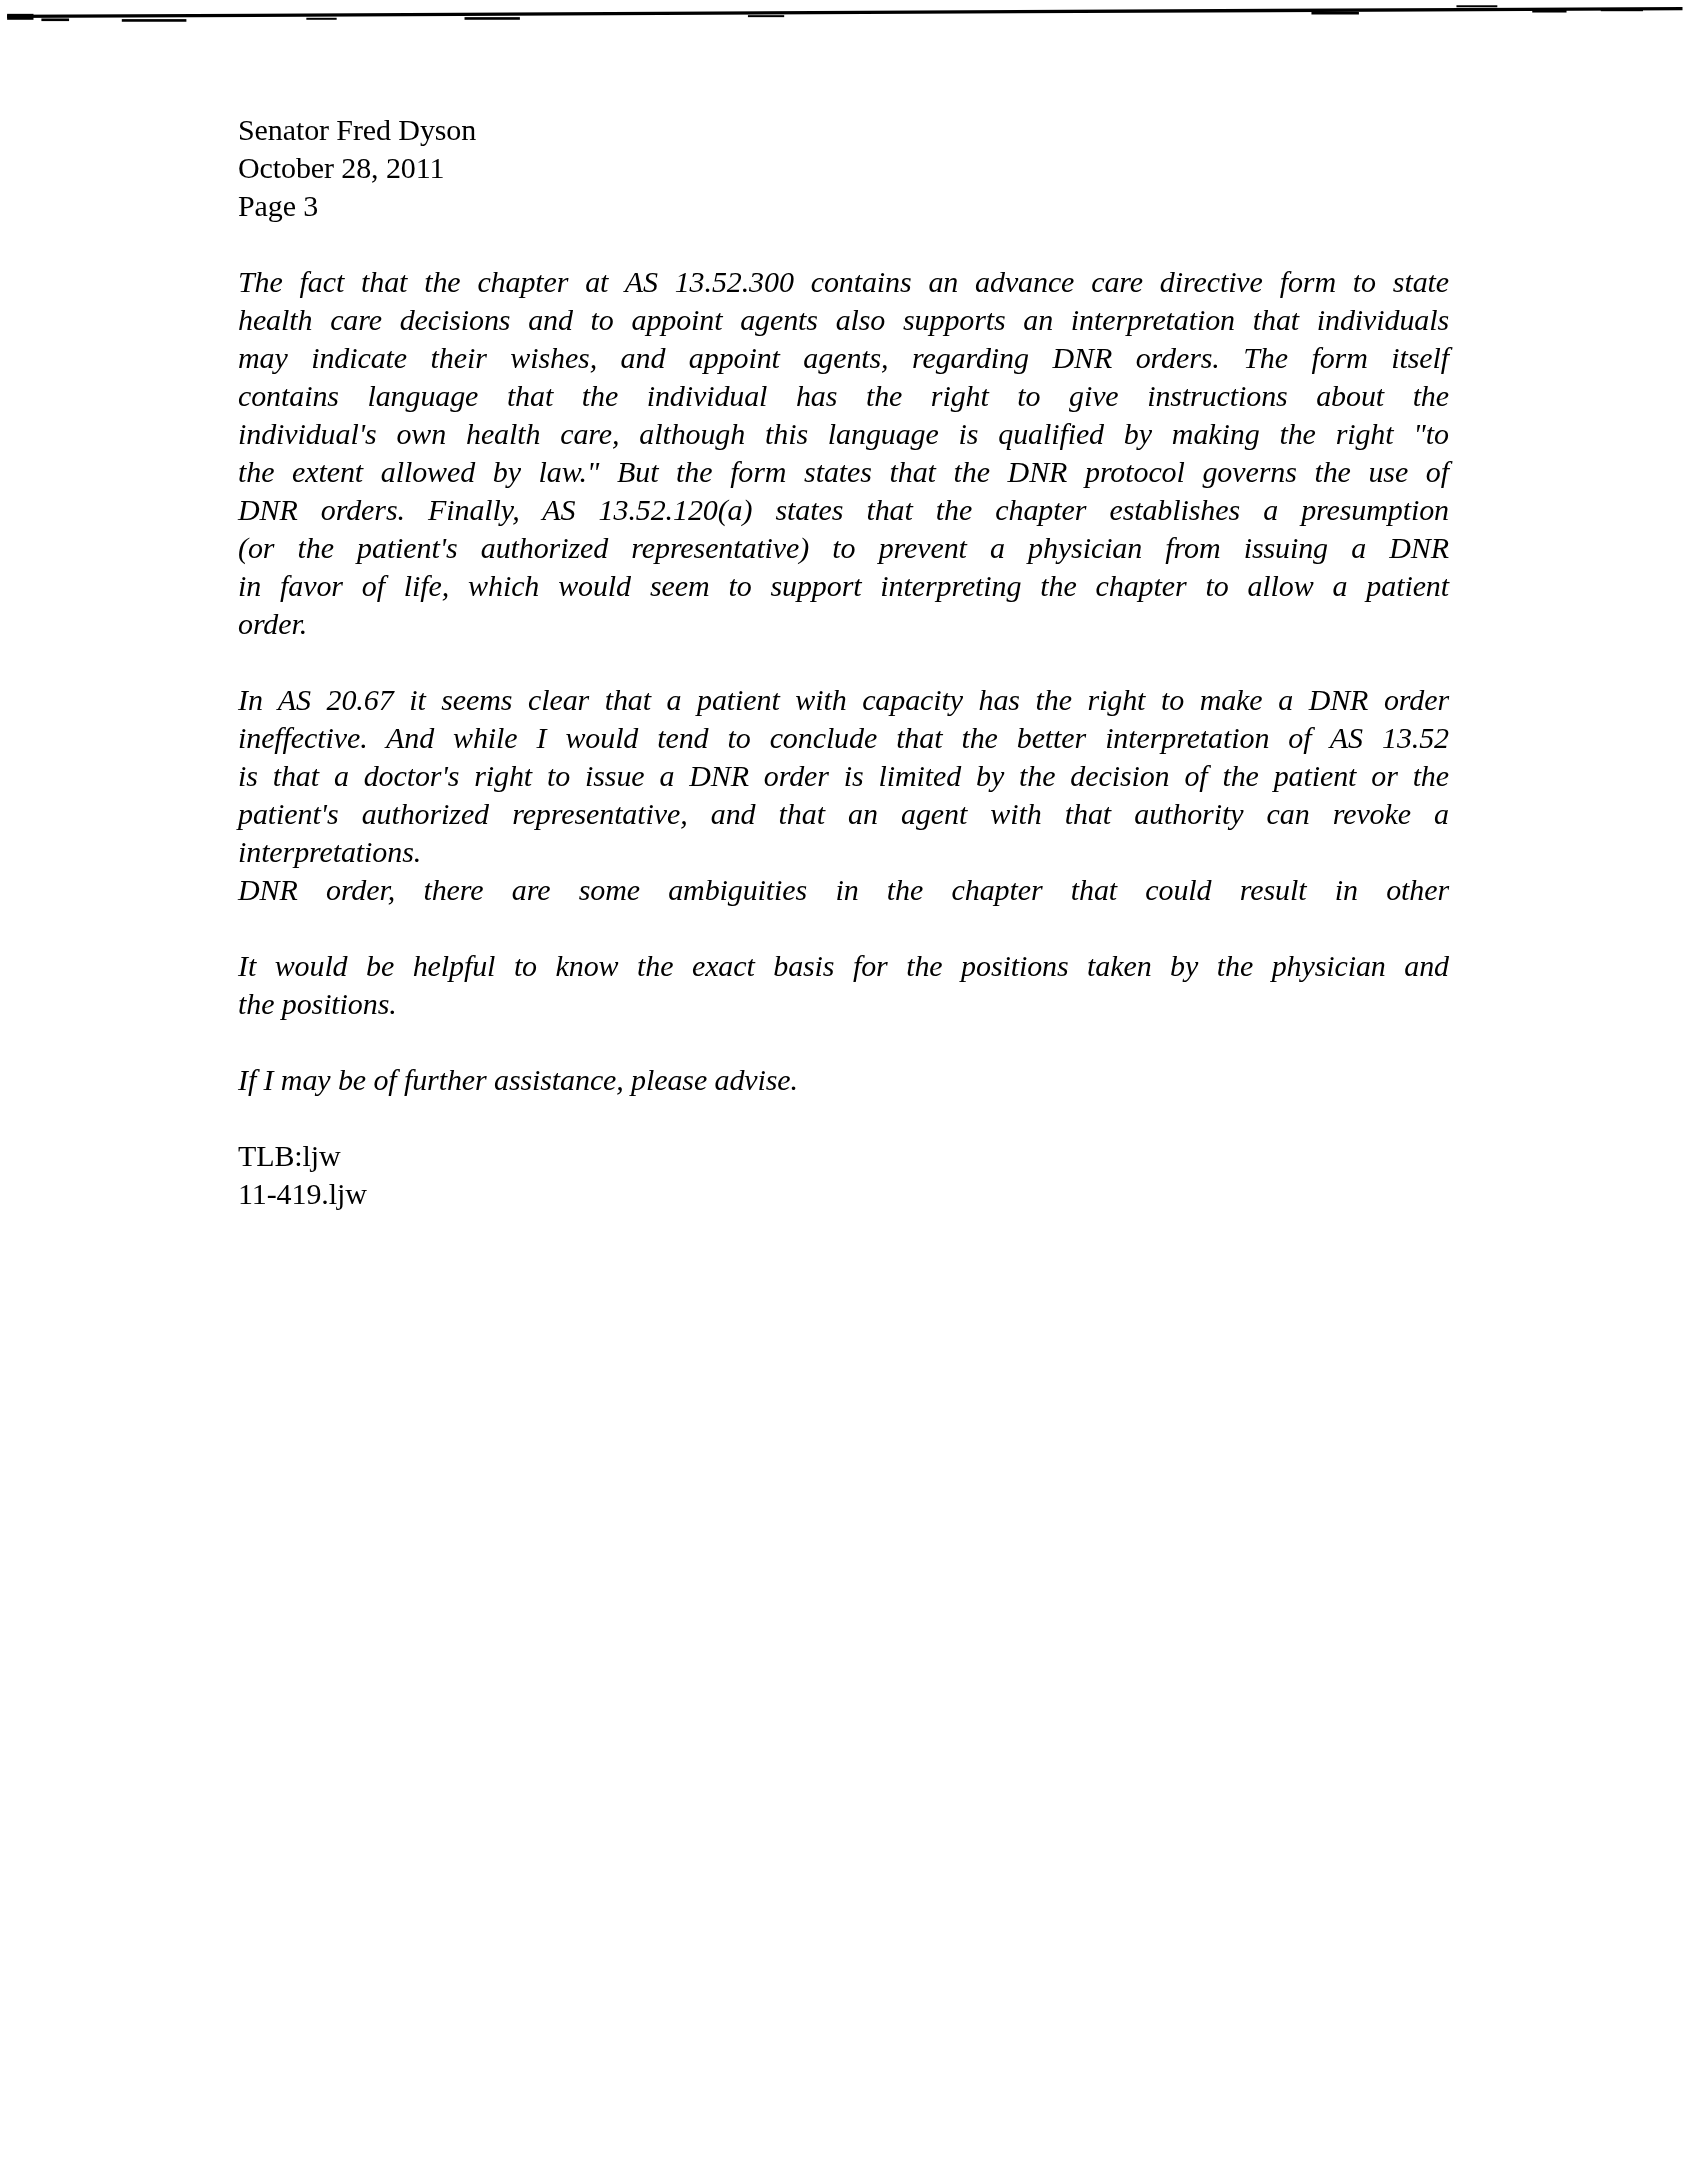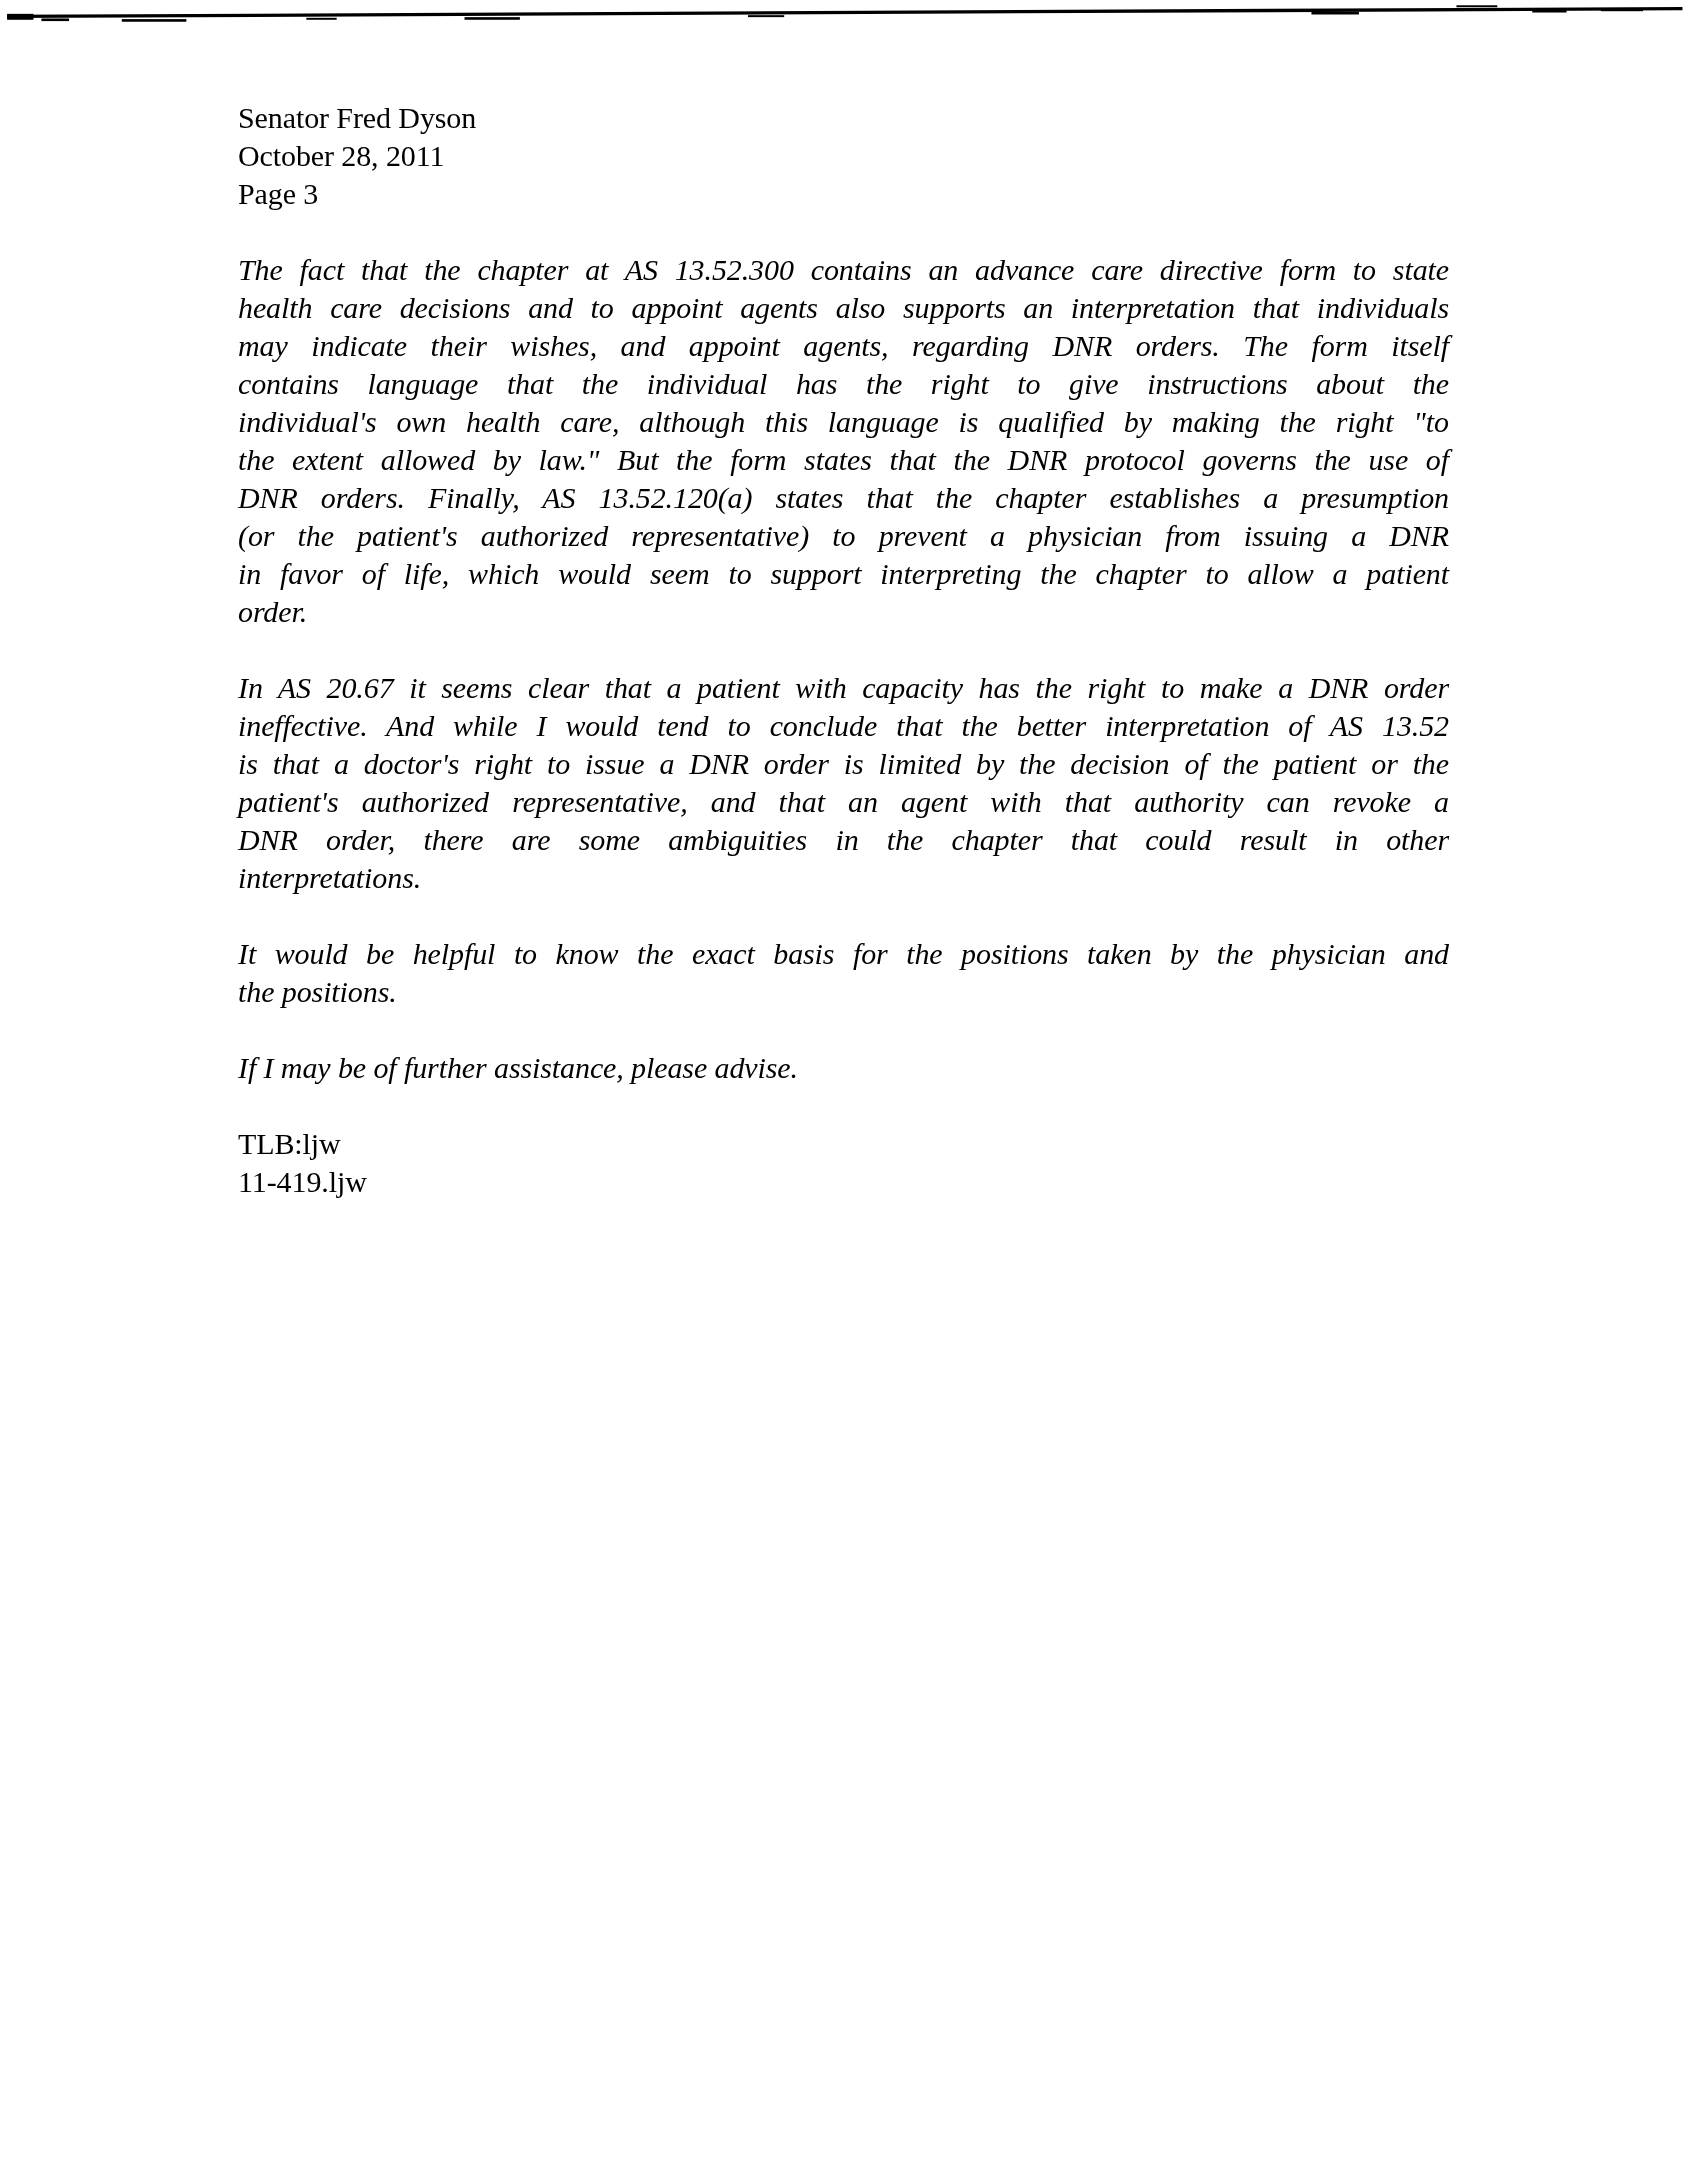--- a/index.html
+++ b/index.html
@@ -14,21 +14,21 @@
   }
   .scanline {
     position: absolute;
     top: 0;
     left: 0;
     display: block;
   }
   .content {
     position: absolute;
     left: 238px;
-    top: 99px;
+    top: 111px;
     width: 1211px;
     font-size: 30px;
     line-height: 38px;
     letter-spacing: -0.1px;
   }
   .header { margin-bottom: 38px; }
   .para { margin-bottom: 38px; font-style: italic; }
   .line { text-align: left; white-space: normal; }
   .line.j { text-align: justify; text-align-last: justify; }
   .signature { margin-top: 38px; }
@@ -69,22 +69,22 @@
           <div class="line j">DNR orders.  Finally, AS 13.52.120(a) states that the chapter establishes a presumption</div>
           <div class="line j">(or the patient's authorized representative) to prevent a physician from issuing a DNR</div>
           <div class="line j">in favor of life, which would seem to support interpreting the chapter to allow a patient</div>
           <div class="line">order.</div>
         </div>
         <div class="para">
           <div class="line j">In AS 20.67 it seems clear that a patient with capacity has the right to make a DNR order</div>
           <div class="line j">ineffective.  And while I would tend to conclude that the better interpretation of AS 13.52</div>
           <div class="line j">is that a doctor's right to issue a DNR order is limited by the decision of the patient or the</div>
           <div class="line j">patient's authorized representative, and that an agent with that authority can revoke a</div>
+          <div class="line">interpretations.</div>
           <div class="line j">DNR order, there are some ambiguities in the chapter that could result in other</div>
-          <div class="line">interpretations.</div>
         </div>
         <div class="para">
           <div class="line j">It would be helpful to know the exact basis for the positions taken by the physician and</div>
           <div class="line">the positions.</div>
         </div>
         <div class="para">
           <div class="line">If I may be of further assistance, please advise.</div>
         </div>
       </div>
     <div id="signature" class="signature">

